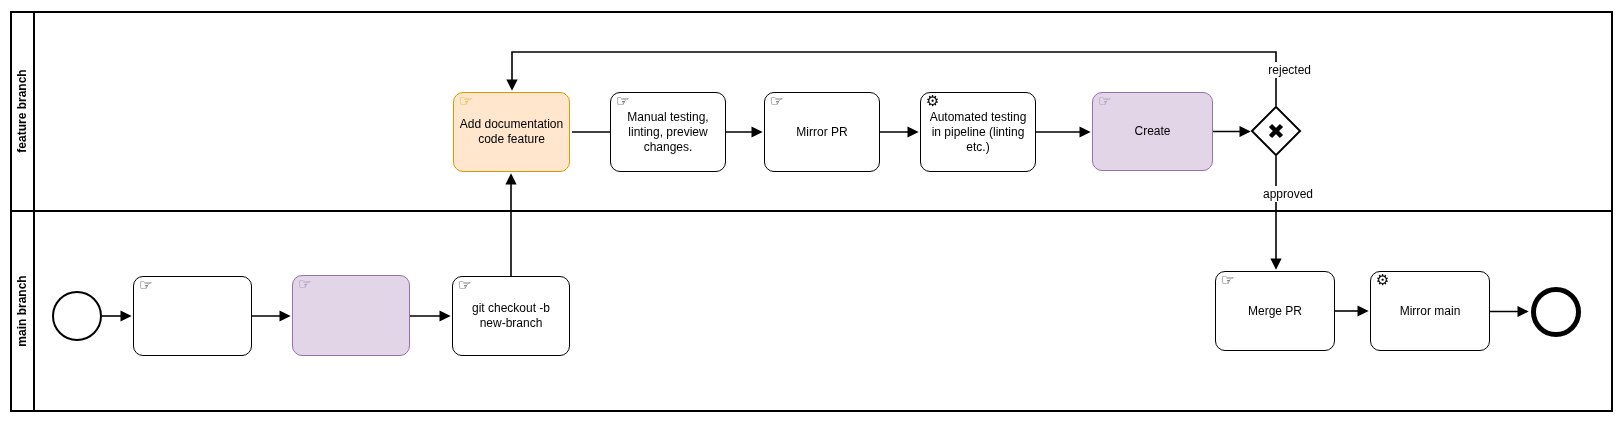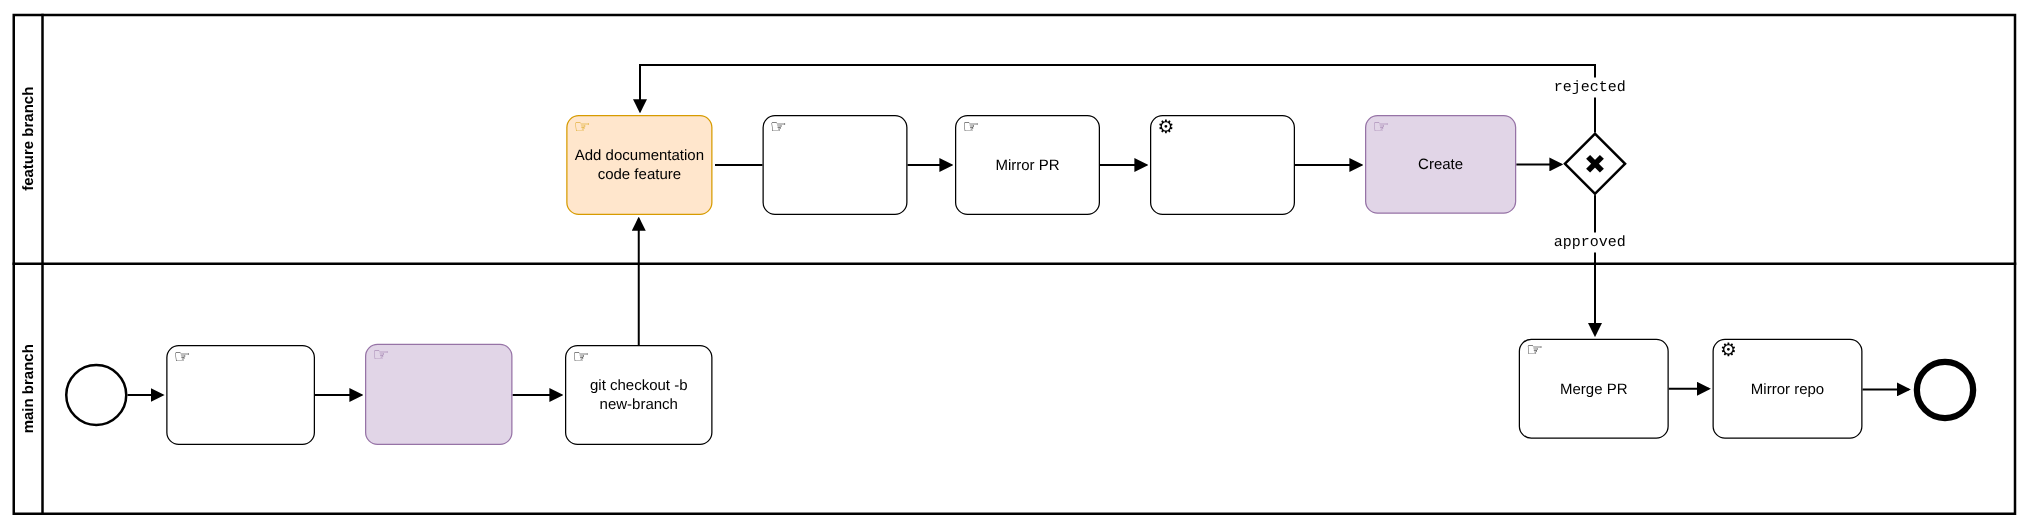--- a/index.html
+++ b/index.html
@@ -39,21 +39,21 @@
   .gateway{
     position:absolute;left:1258px;top:113px;width:32px;height:32px;background:#fff;
     border:2px solid #000;box-sizing:content-box;transform:rotate(45deg);
   }
   .gateway-x{position:absolute;left:1264px;top:119px;}
   
   #flows{position:absolute;left:0;top:0;z-index:1;}
   .node{z-index:2;}
   .flow-label{
     position:absolute;z-index:3;background:#ffffff;font-size:12px;height:16px;
-    line-height:16px;text-align:left;font-family:Liberation Mono, monospace;
+    line-height:16px;text-align:right;
   }
 </style>
 </head>
 <body>
 
 <div id="stage">
 
   <div class="pool-border"></div>
   <div class="lane-strip-line"></div>
   <div class="lane-divider"></div>
@@ -88,27 +88,29 @@
 
   <div class="event start node"></div>
   <div class="event end node"></div>
 
   <div class="task orange node" style="left:453px;top:92px;width:117px;height:80px;">
     <span class="icon">☞</span>
     <span>Add documentation code feature</span>
   </div>
   <div class="task node" style="left:610px;top:92px;width:116px;height:80px;">
     <span class="icon">☞</span>
+    <span>Manual testing, linting, preview changes.</span>
   </div>
   <div class="task node" style="left:764px;top:92px;width:116px;height:80px;">
     <span class="icon">☞</span>
     <span>Mirror PR</span>
   </div>
   <div class="task node" style="left:920px;top:92px;width:116px;height:80px;">
     <span class="icon">⚙</span>
+    <span>Automated testing in pipeline (linting etc.)</span>
   </div>
   <div class="task purple node" style="left:1092px;top:92px;width:121px;height:79px;">
     <span class="icon">☞</span>
     <span>Create</span>
   </div>
 
   <div class="gateway node"></div>
   <svg class="gateway-x node" width="24" height="24">
     <g stroke="#000" stroke-width="4.5">
       <line x1="6.5" y1="6.5" x2="17.5" y2="17.5"></line>
@@ -125,16 +127,16 @@
   <div class="task node" style="left:452px;top:276px;width:118px;height:80px;">
     <span class="icon">☞</span>
     <span>git checkout -b new-branch</span>
   </div>
   <div class="task node" style="left:1215px;top:271px;width:120px;height:80px;">
     <span class="icon">☞</span>
     <span>Merge PR</span>
   </div>
   <div class="task node" style="left:1370px;top:271px;width:120px;height:80px;">
     <span class="icon">⚙</span>
-    <span>Mirror repo</span>
+    <span>Mirror main</span>
   </div>
 
 </div>
 
 </body></html>

